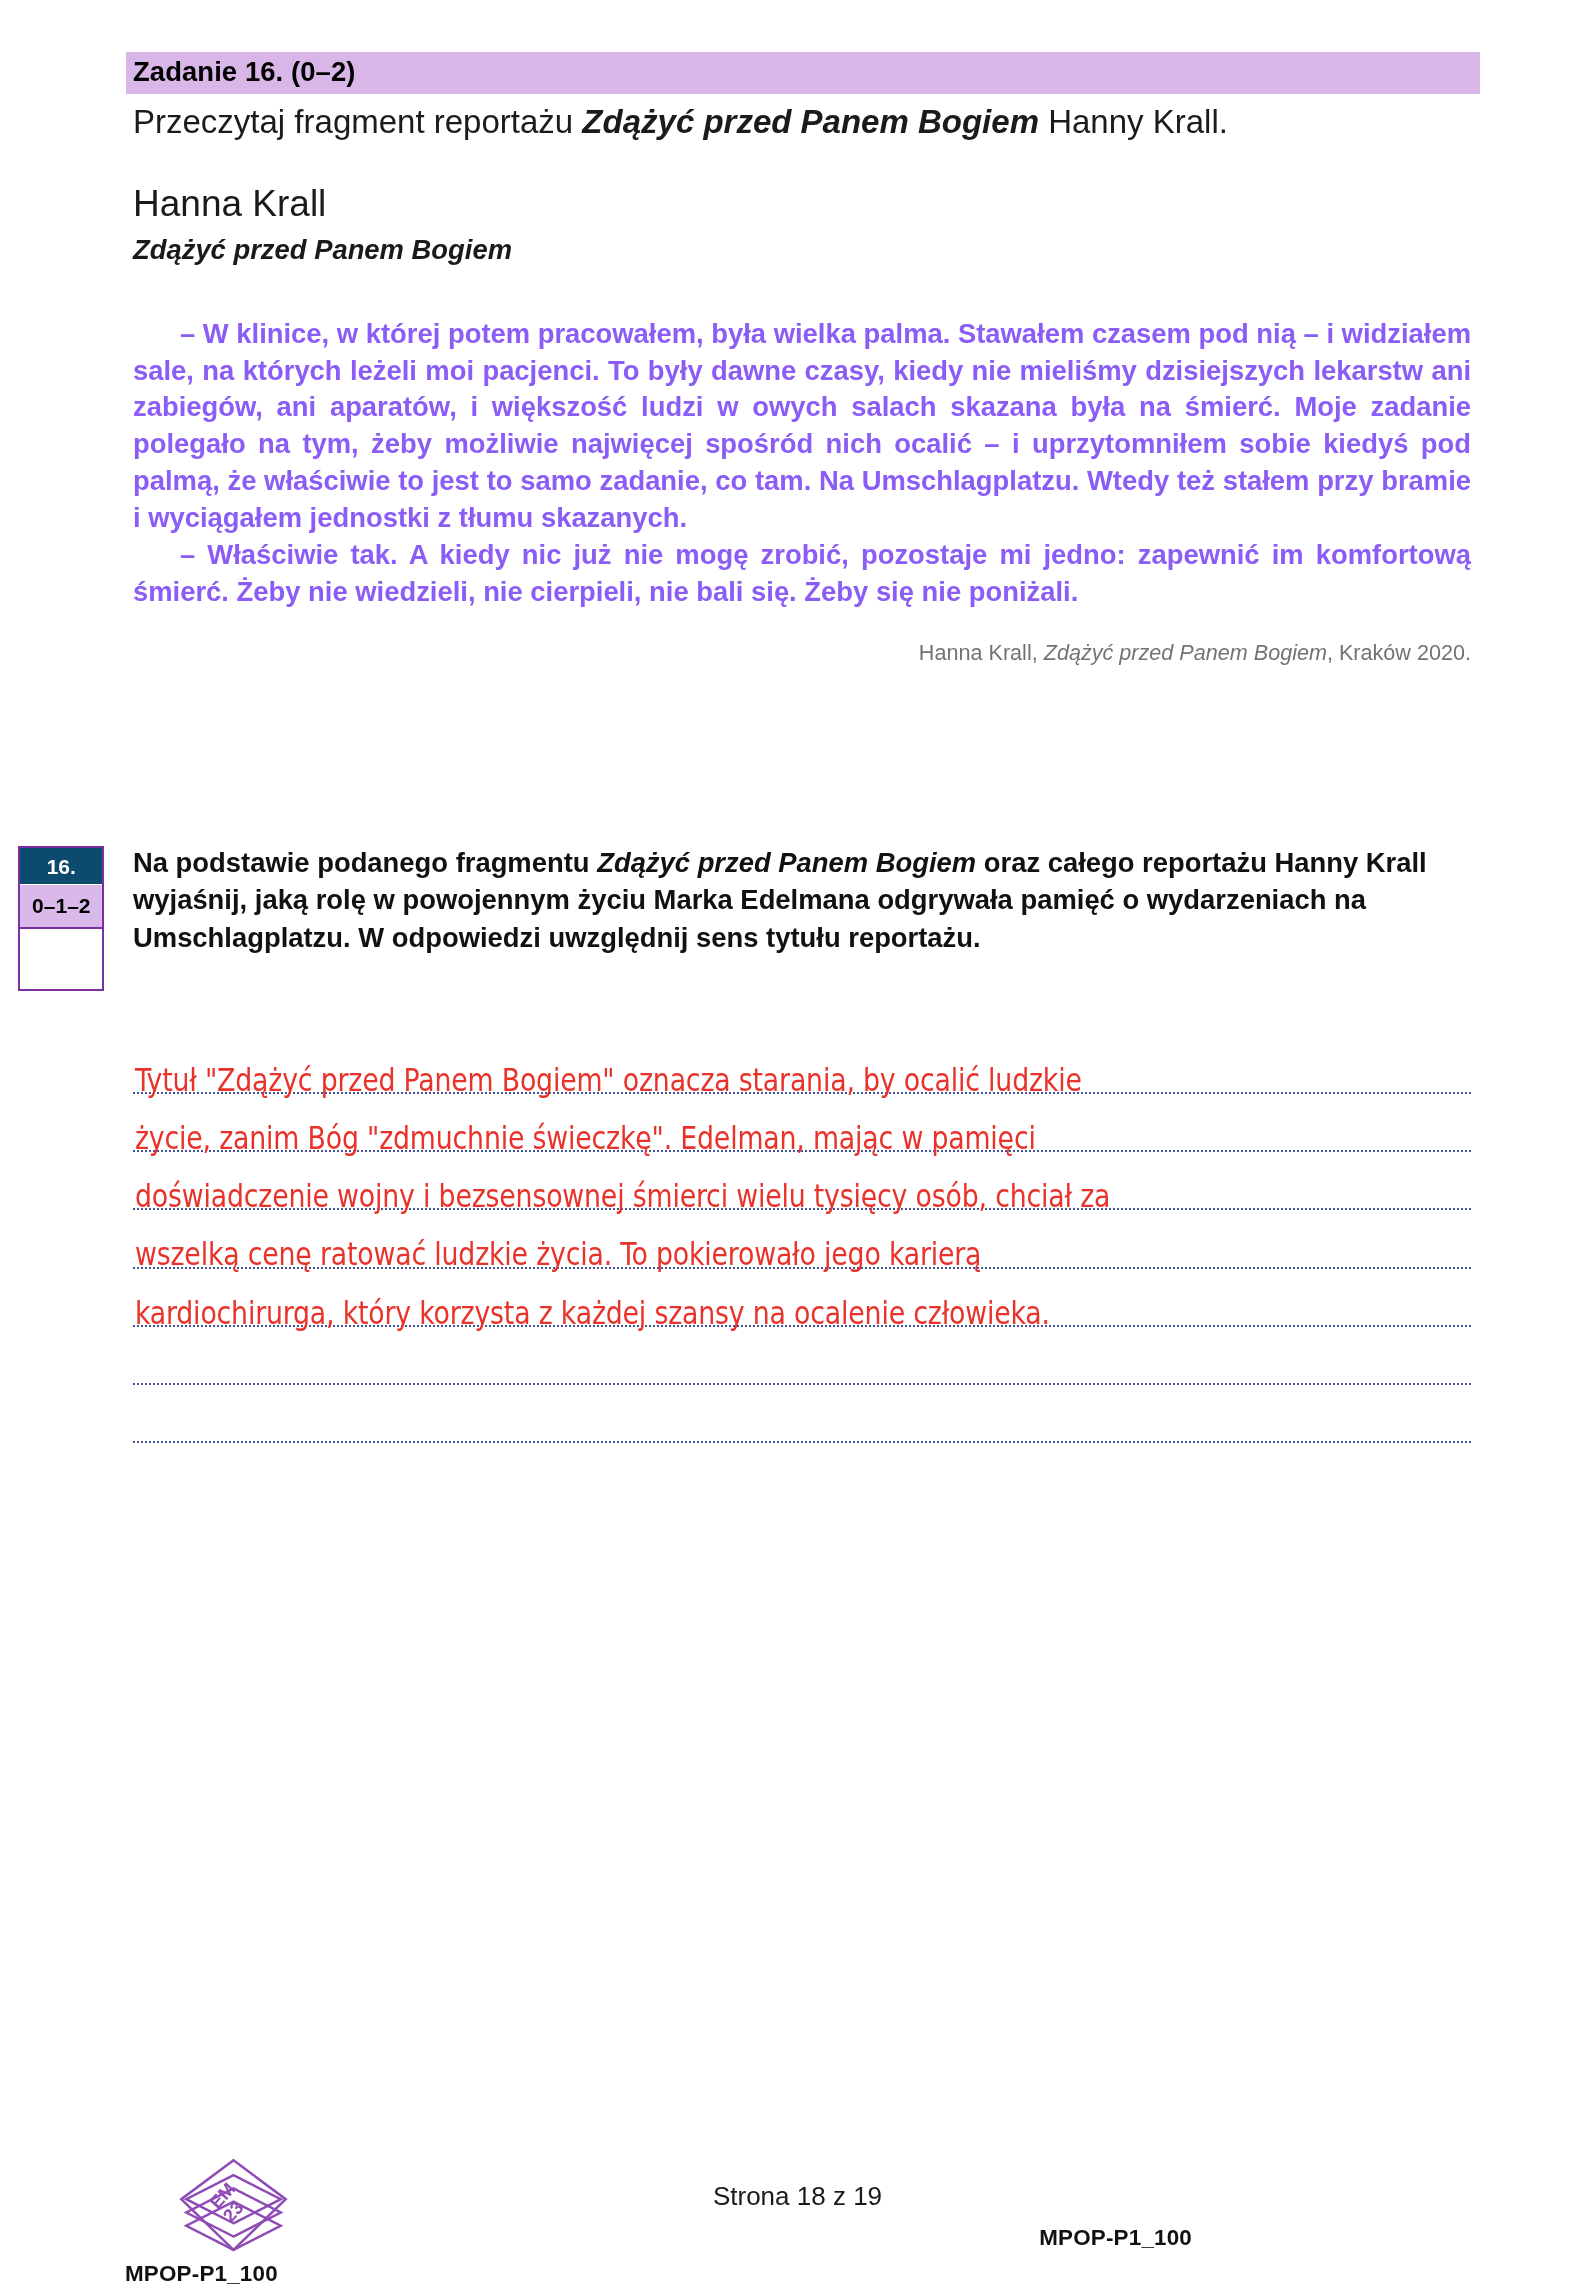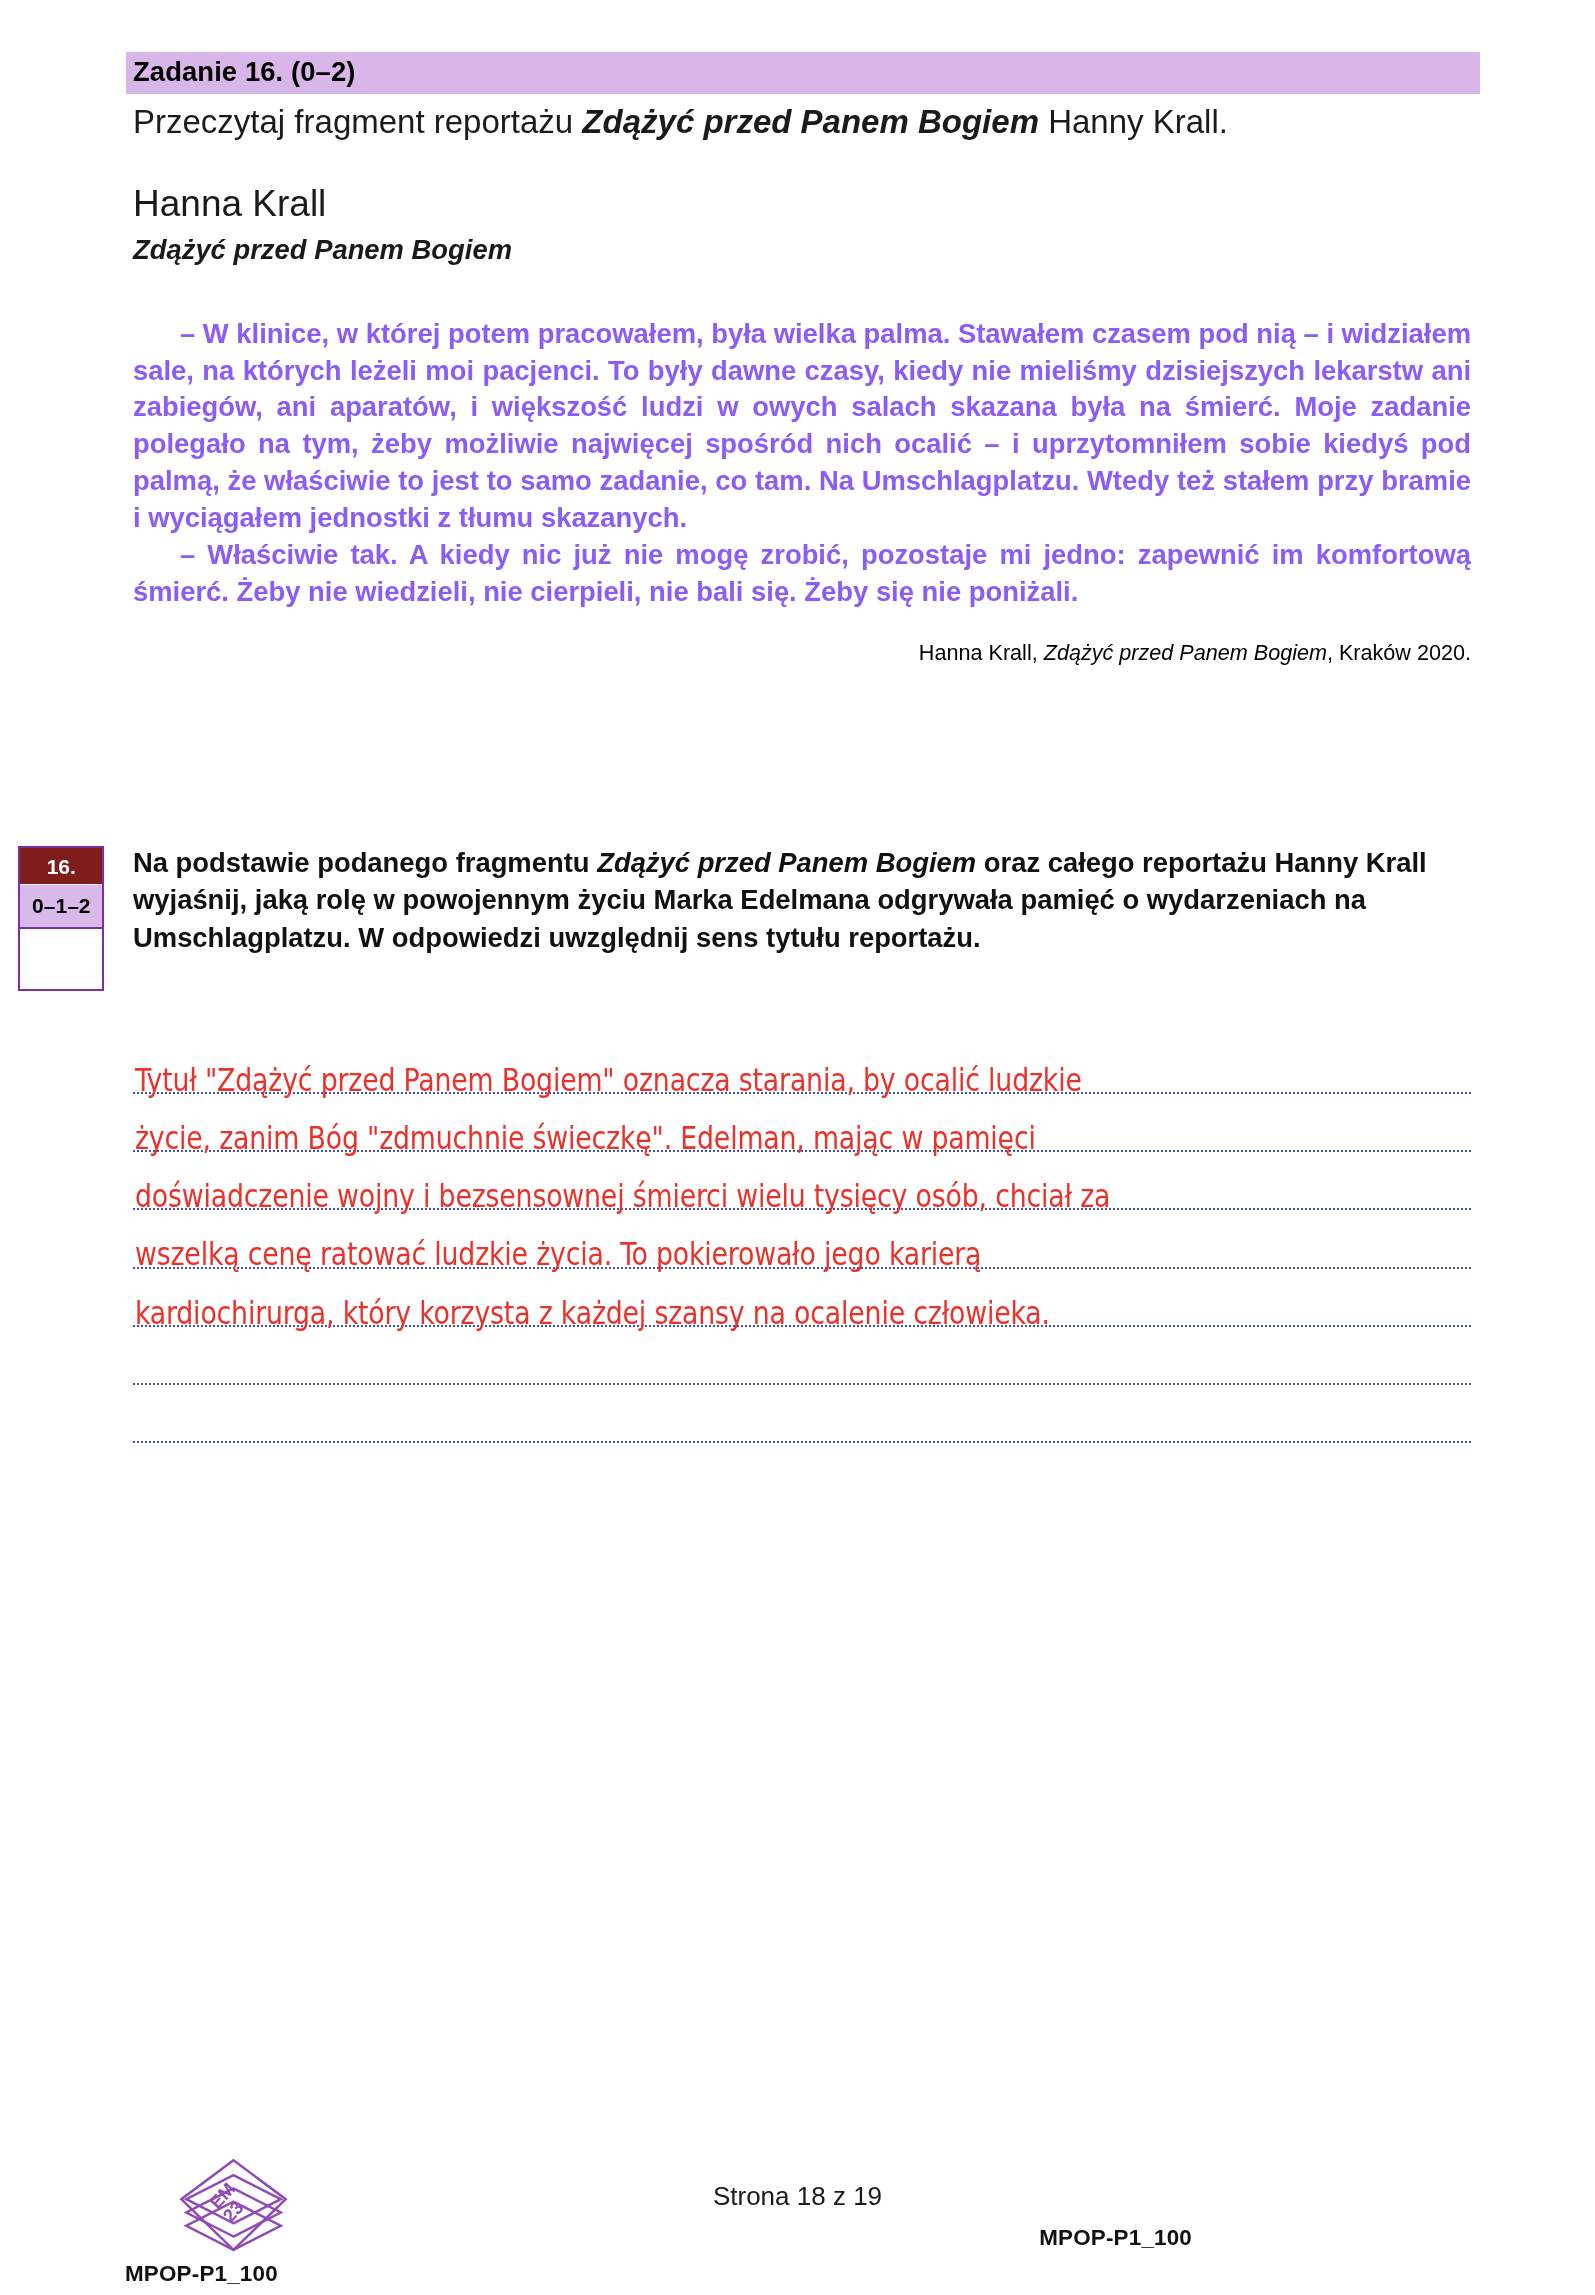--- a/index.html
+++ b/index.html
@@ -80,37 +80,37 @@
     font-weight: bold;
   }
   .passage p { margin: 0; }
   .passage p.ind { text-indent: 47px; }
   .passage p.nojust { text-align: left; }
 
   .source {
     margin-top: 28px;
     font-size: 21.6px;
     text-align: right;
-    color: #000000;
+    color: #737373;
     line-height: 1.3;
   }
   .source i { font-style: italic; }
 
   
   .score-box {
     position: absolute;
     left: 18.3px;
     top: 846px;
     width: 86px;
     border: 2.5px solid #7b2fa0;
     box-sizing: border-box;
     background: #fff;
   }
   .score-num {
-    background: #7f1d1d;
+    background: #0c4a6e;
     color: #ffffff;
     font-size: 21px;
     font-weight: bold;
     text-align: center;
     padding: 7.5px 0 7.5px 0;
     line-height: 1;
   }
   .score-range {
     background: #d9b8ea;
     color: #000000;

